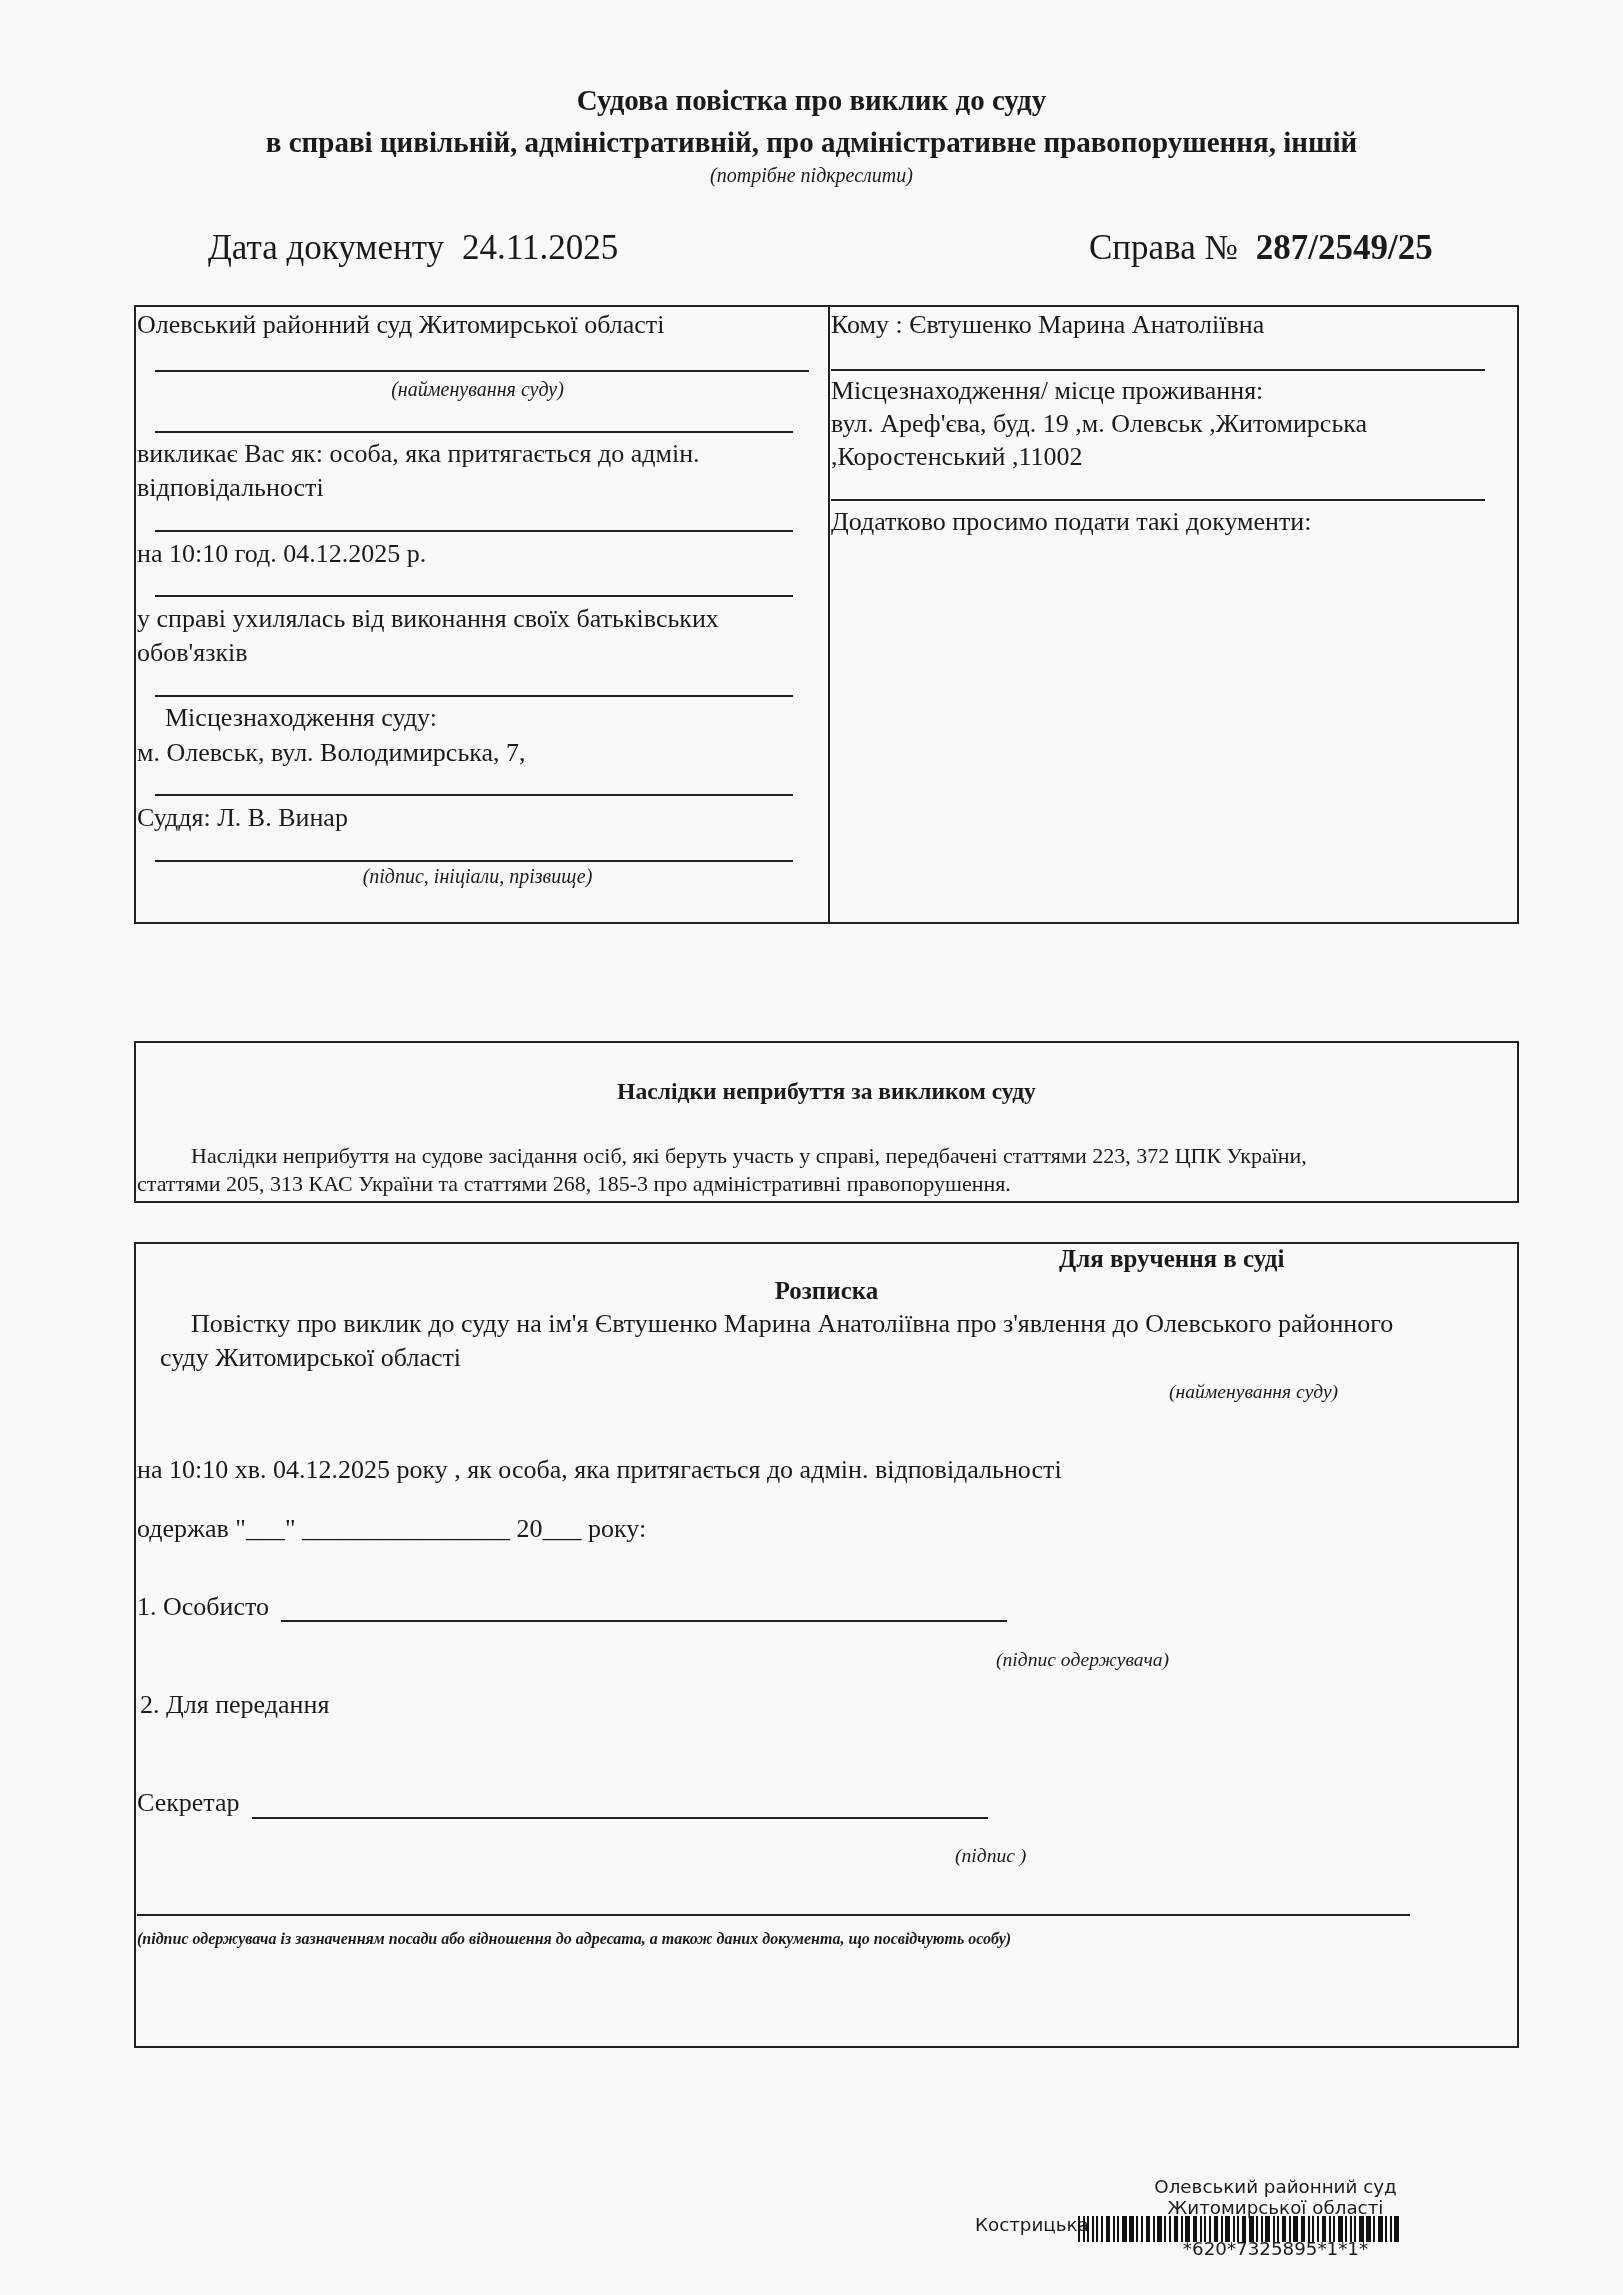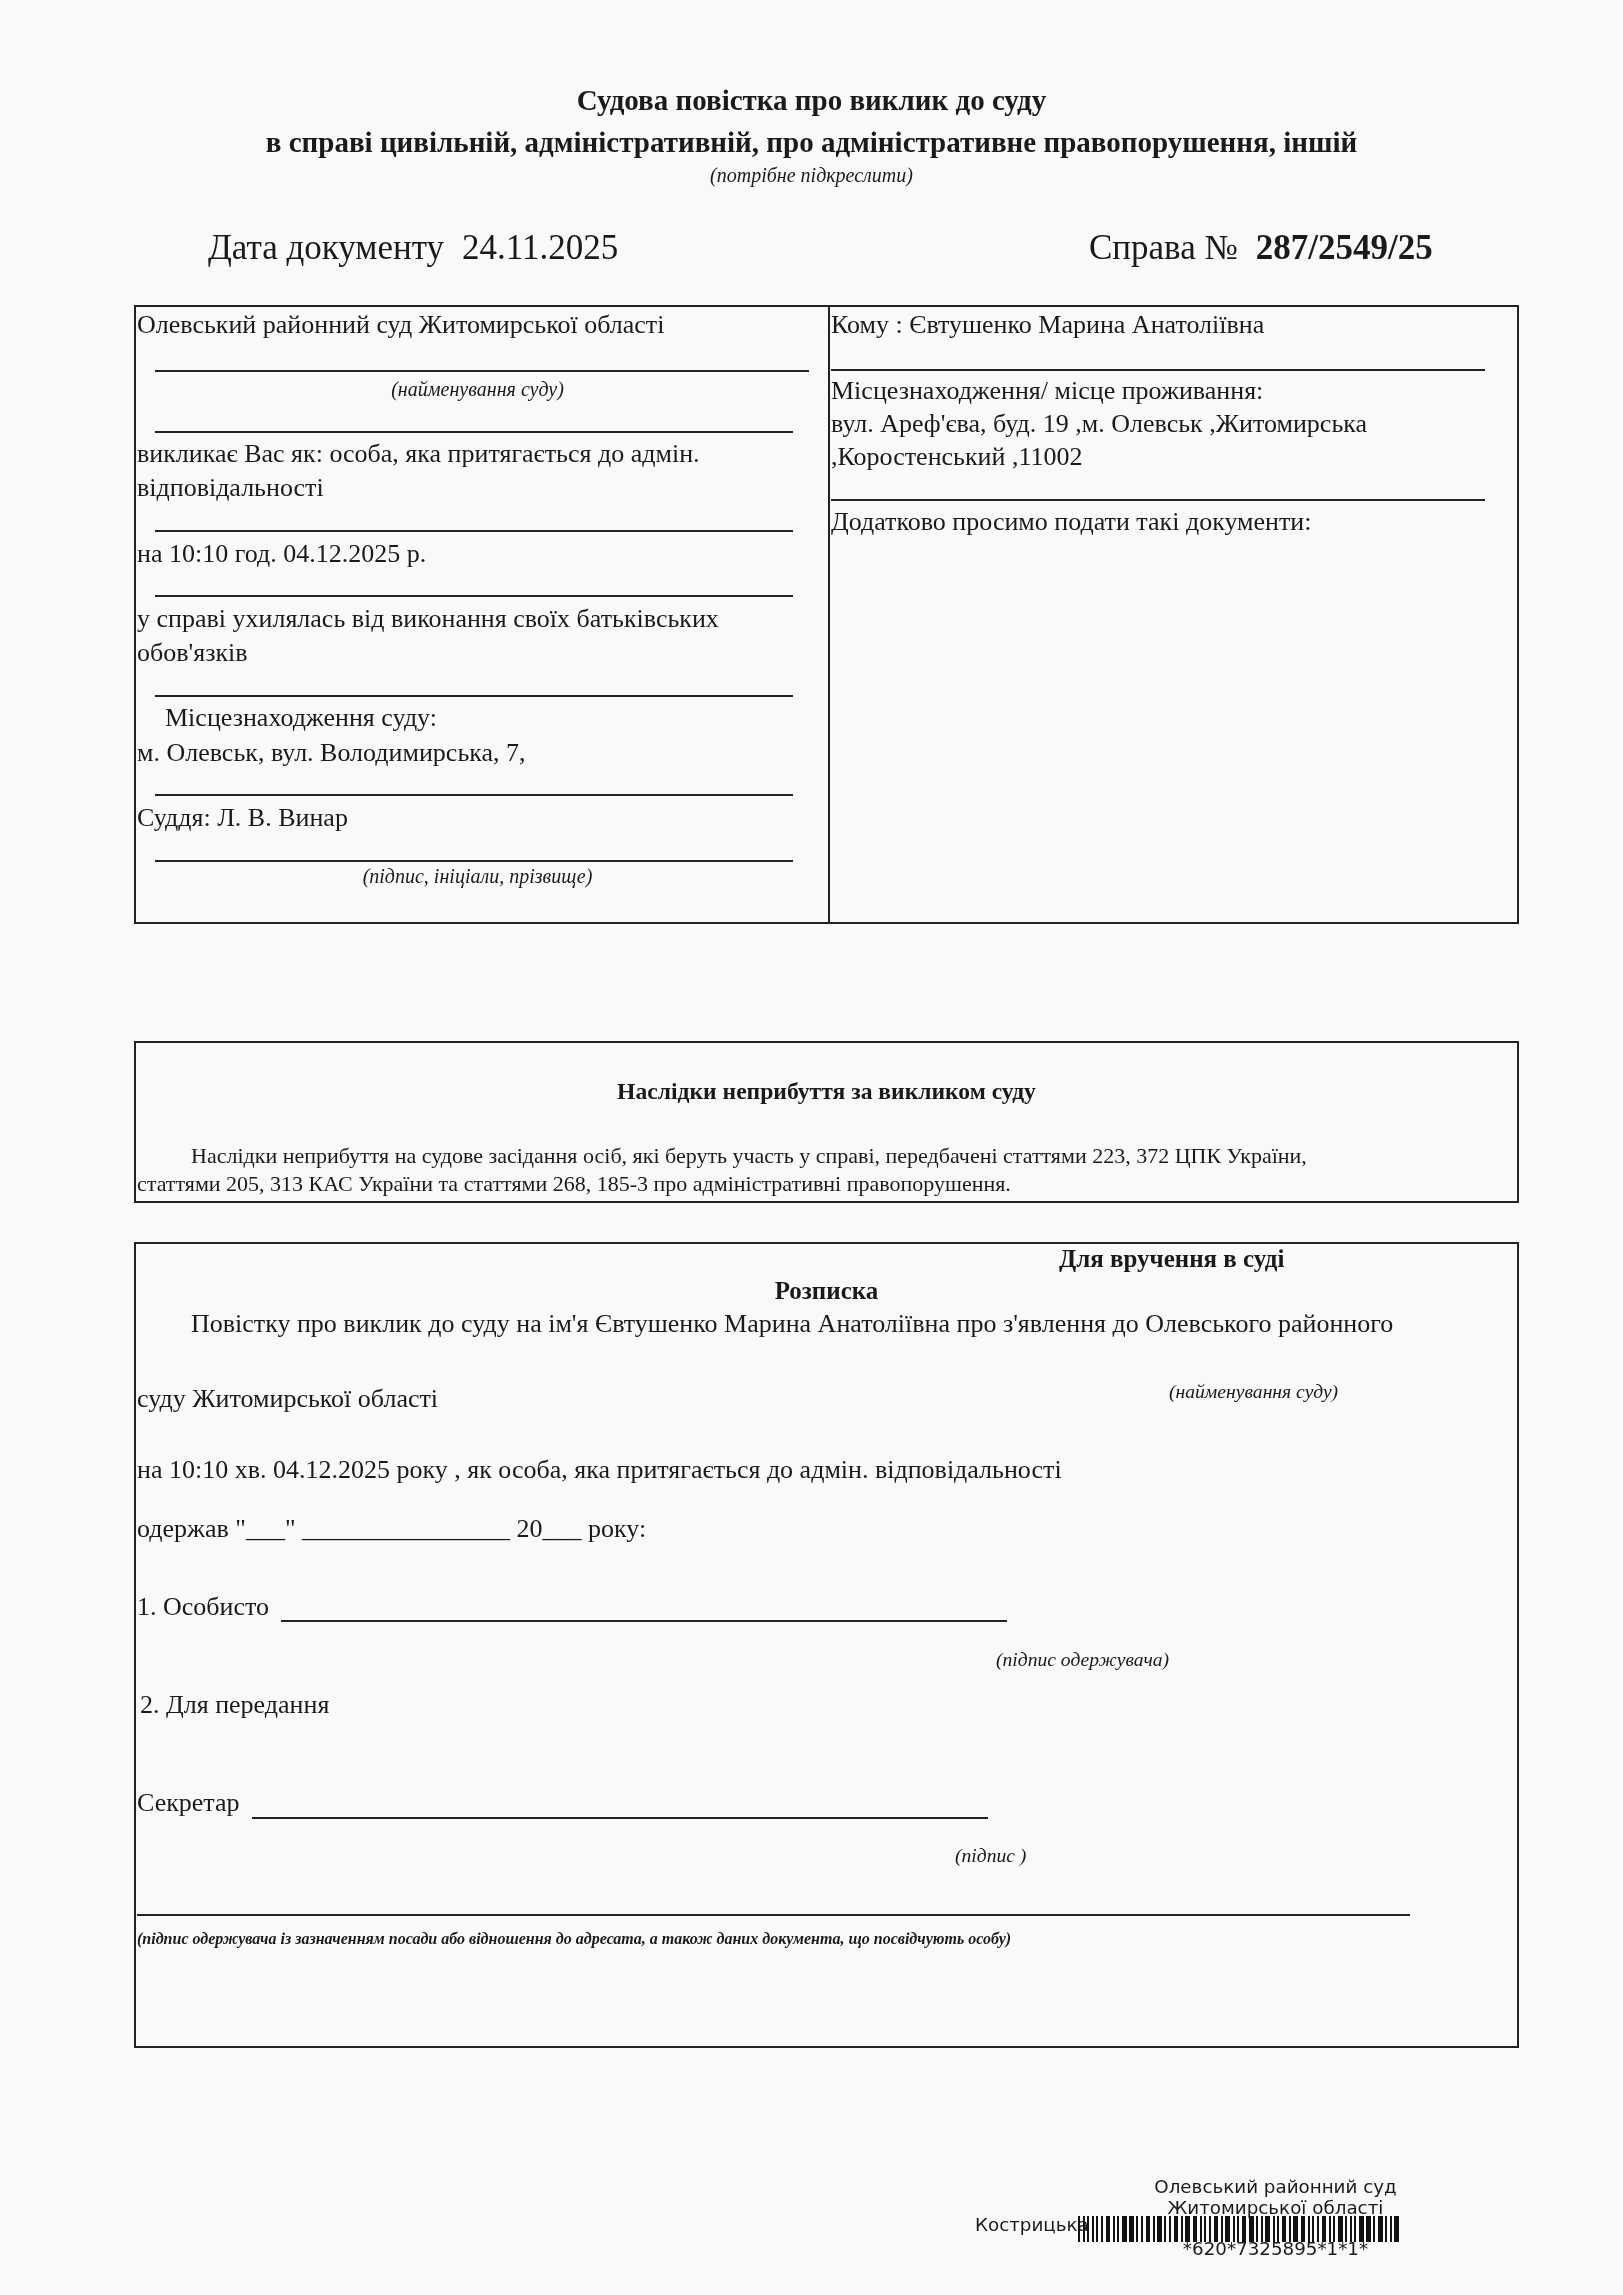--- a/index.html
+++ b/index.html
@@ -68,21 +68,21 @@
 
 <div class="box" style="left:134px;top:1041px;width:1385px;height:162px;"></div>
 <div class="abs bold" style="left:134px;width:1385px;text-align:center;top:1078px;font-size:23.6px;">Наслідки неприбуття за викликом суду</div>
 <div class="abs" style="left:191px;top:1143px;font-size:22px;">Наслідки неприбуття на судове засідання осіб, які беруть участь у справі, передбачені статтями 223, 372 ЦПК України,</div>
 <div class="abs" style="left:137px;top:1171px;font-size:22px;">статтями 205, 313 КАС України та статтями 268, 185-3 про адміністративні правопорушення.</div>
 
 <div class="box" style="left:134px;top:1242px;width:1385px;height:806px;"></div>
 <div class="abs bold" style="left:1059px;top:1245px;font-size:25px;">Для вручення в суді</div>
 <div class="abs bold" style="left:134px;width:1385px;text-align:center;top:1277px;font-size:25px;">Розписка</div>
 <div class="abs body-text" style="left:191px;top:1307px;">Повістку про виклик до суду на ім'я  Євтушенко Марина Анатоліївна   про з'явлення до   Олевського районного</div>
-<div class="abs body-text" style="left:137px;top:1382px;">суду Житомирської області</div>
+<div class="abs body-text" style="left:137px;top:1341px;padding-left:23px;">суду Житомирської області</div>
 <div class="abs italic-sm" style="left:1169px;top:1381px;font-size:19.6px;">(найменування суду)</div>
 
 <div class="abs body-text" style="left:137px;top:1453px;">на 10:10  хв. 04.12.2025  року , як  особа, яка притягається до адмін. відповідальності</div>
 <div class="abs body-text" style="left:137px;top:1512px;">одержав "___" ________________ 20___ року:</div>
 
 <div class="abs body-text" style="left:137px;top:1590px;text-align:center;">1. Особисто</div>
 <div class="hline" style="left:281px;top:1620px;width:726px;"></div>
 <div class="abs italic-sm" style="left:996px;top:1649px;font-size:19.6px;">(підпис одержувача)</div>
 
 <div class="abs body-text" style="left:140px;top:1688px;">2. Для передання</div>

